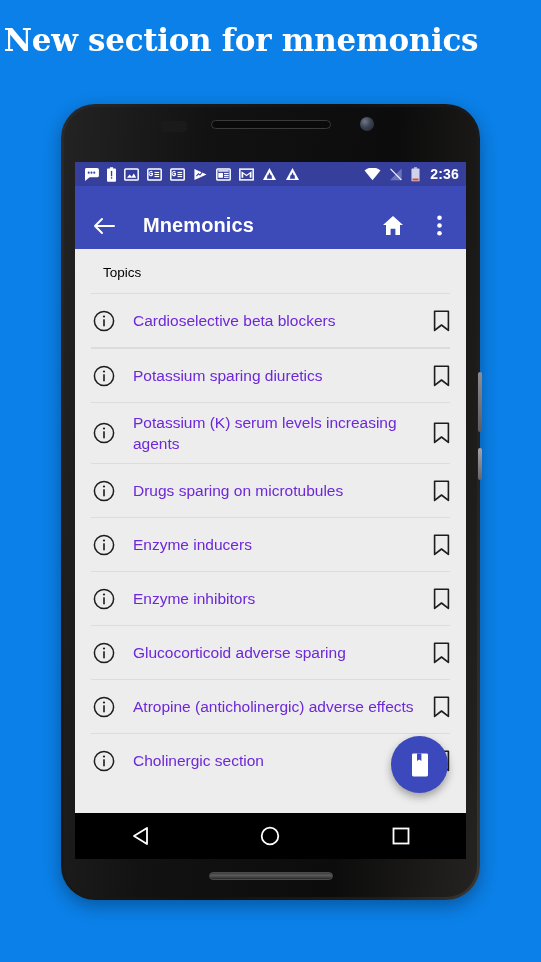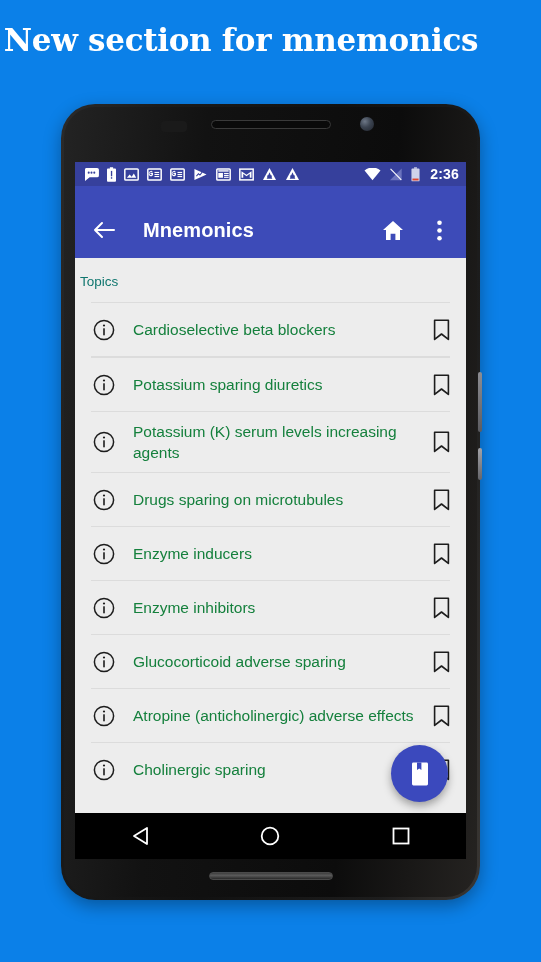--- a/index.html
+++ b/index.html
@@ -148,21 +148,21 @@
   .sb-clock {
     font-size: 14px;
     font-weight: bold;
     letter-spacing: 0.2px;
     margin-left: 2px;
     color: #ffffff;
   }
 
   
   .appbar {
-    height: 72px;
+    height: 63px;
     background: #3d4bb8;
     display: flex;
     align-items: center;
     padding: 16px 14px 0 16px;
     position: relative;
     z-index: 3;
   }
   .appbar-title {
     color: #ffffff;
     font-size: 20px;
@@ -181,23 +181,23 @@
   .appbar-icon.home { margin-right: 20px; }
 
   
   .content {
     position: relative;
     height: 575px;
     background: #ededed;
     overflow: hidden;
   }
   .section-label {
-    color: #0f766e;
+    color: #000000;
     font-size: 13.5px;
-    padding: 16px 0 13px 5px;
+    padding: 16px 0 13px 28px;
   }
   .divider {
     height: 1px;
     background: #dcdcdc;
     margin: 0 16px;
   }
   .row {
     display: flex;
     align-items: center;
     min-height: 53px;
@@ -205,21 +205,21 @@
   }
   .row-info {
     flex: 0 0 auto;
     width: 22px;
     height: 22px;
     margin-right: 18px;
   }
   .row-title {
     flex: 1;
     font-size: 15.5px;
-    color: #15803d;
+    color: #6d28d9;
     line-height: 21px;
     padding-right: 12px;
   }
   .row-bookmark {
     flex: 0 0 auto;
     width: 17px;
     height: 22px;
   }
 
   
@@ -475,21 +475,21 @@
                 <path d="M1.6 1.2h13.8v19.2L8.5 15 1.6 20.4z" fill="none" stroke="#1d1d1d" stroke-width="1.6" stroke-linejoin="round"></path>
               </svg></span>
           </div>
           <div class="divider"></div>
           <div class="row">
             <span class="row-info"><svg viewBox="0 0 22 22" width="22" height="22">
                 <circle cx="11" cy="11" r="9.6" fill="none" stroke="#1d1d1d" stroke-width="1.5"></circle>
                 <rect x="10.2" y="9.3" width="1.6" height="7" fill="#1d1d1d"></rect>
                 <circle cx="11" cy="6.5" r="1.1" fill="#1d1d1d"></circle>
               </svg></span>
-            <span class="row-title">Cholinergic sparing</span>
+            <span class="row-title">Cholinergic section</span>
             <span class="row-bookmark"><svg viewBox="0 0 17 22" width="17" height="22">
                 <path d="M1.6 1.2h13.8v19.2L8.5 15 1.6 20.4z" fill="none" stroke="#1d1d1d" stroke-width="1.6" stroke-linejoin="round"></path>
               </svg></span>
           </div>
         </div>
 
       <div class="fab">
         <svg width="22" height="26" viewBox="0 0 22 26">
           <rect x="3" y="1.5" width="16" height="23" rx="1.4" fill="#ffffff"></rect>
           <path d="M8 1.5h4.4v7.6L10.2 7.4 8 9.1z" fill="#3b49bd"></path>

